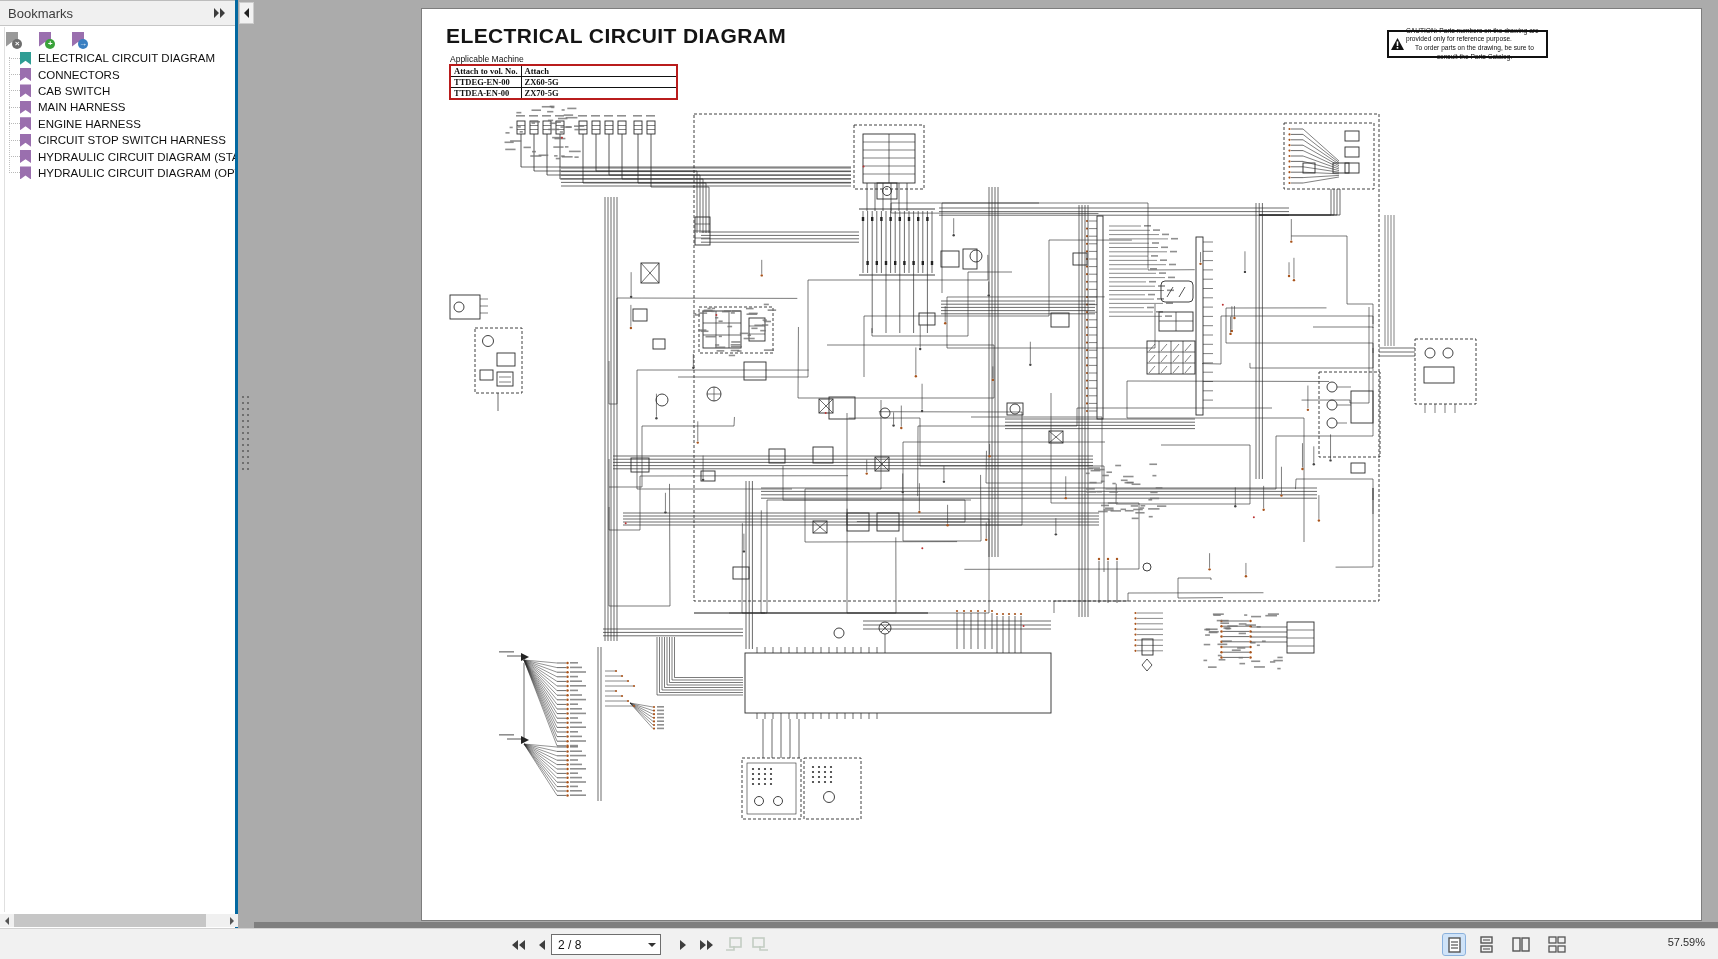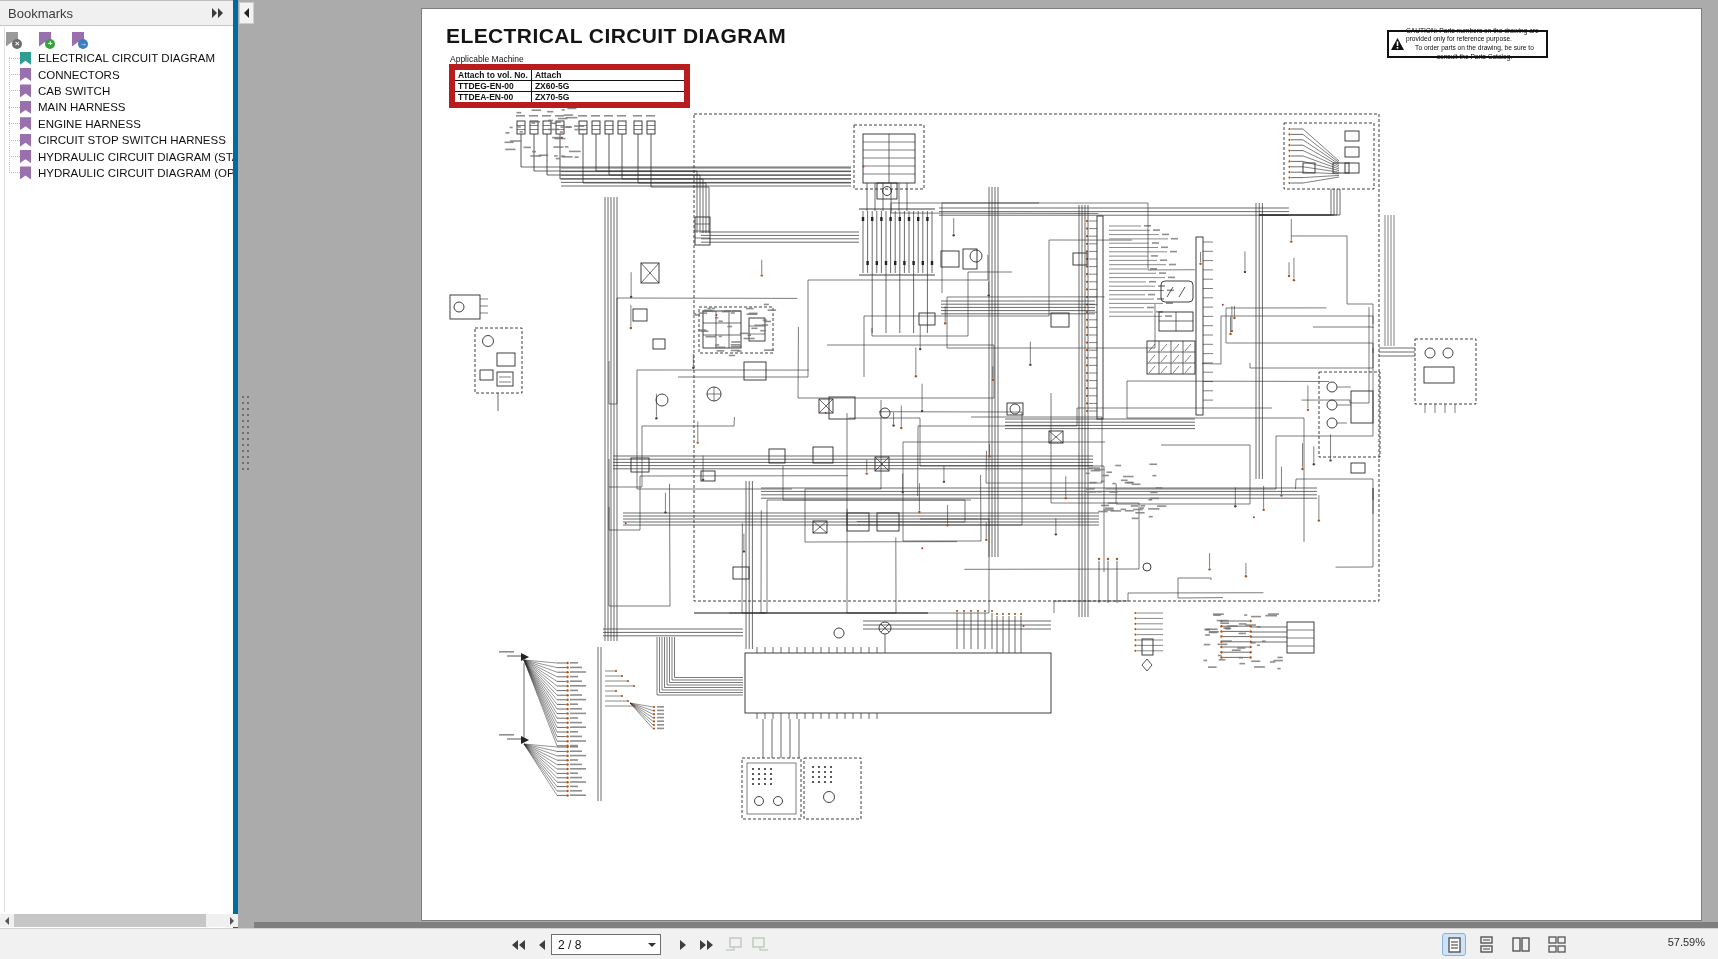--- a/index.html
+++ b/index.html
@@ -2,21 +2,21 @@
 <html><head>
 <meta charset="utf-8">
 <style>
   * { margin:0; padding:0; box-sizing:border-box; }
   html,body { width:1718px; height:959px; overflow:hidden;
     font-family:"Liberation Sans", sans-serif; background:#ababab; }
   #app { position:relative; width:1718px; height:959px; }
 
   
   #panel { position:absolute; left:0; top:0; width:238px; height:928px;
-    background:#fff; border-right:5px solid #0369a1; }
+    background:#fff; border-right:3px solid #0369a1; }
   #panel-header { position:absolute; left:0; top:0; width:100%; height:26px;
     background:#f0f0f0; border-top:1px solid #bdbdbd; border-bottom:1px solid #c6c6c6;
     display:flex; align-items:center; padding:0 8px; }
   #panel-title { font-size:13px; color:#3c3c3c; flex:1 1 auto; }
   .hdr-ic { width:16px; height:16px; display:flex; align-items:center; justify-content:center; }
   #panel-leftline { position:absolute; left:4px; top:27px; bottom:16px; width:0;
     border-left:1px solid #e0e0e0; }
   #bm-toolbar { position:absolute; left:6px; top:28px; height:22px; display:flex; gap:21px; align-items:center; }
   .flag { position:relative; width:12px; height:15px; display:inline-block; }
   .flag .ribbon { position:absolute; inset:0;
@@ -54,21 +54,21 @@
   
   #viewer { position:absolute; left:254px; top:0; right:0; height:922px; background:#ababab; }
   #pdf-page { position:absolute; left:167px; top:8px; width:1281px; height:913px;
     background:#ffffff; border:1px solid #7d7d7d; }
   #doc-title { position:absolute; left:24px; top:15px; font-size:21px; font-weight:bold;
     letter-spacing:.4px; color:#141414; }
   #appmach { position:absolute; left:28px; top:45px; font-size:8.5px; color:#111; }
   #mach-table { position:absolute; left:27px; top:55px; border-collapse:collapse; }
   #mach-table td { border:1px solid #111; font-size:8.5px; font-weight:bold; color:#111;
     height:11px; padding:0 3px; white-space:nowrap; }
-  #mach-table { border:6px solid #b91c1c; }
+  #mach-table { border:2px solid #b91c1c;font-family:Liberation Serif, serif; }
   #mach-table td.c1 { width:64px; }  #mach-table td.c2 { width:156px; }
   #caution { position:absolute; left:965px; top:21px; width:161px; height:28px;
     border:2px solid #111; display:flex; align-items:center; padding:1px 3px 1px 2px; background:#fff; }
   #caution-tri { flex:0 0 auto; width:13px; height:12px; position:relative; margin-right:2px; }
   #caution-tri svg { display:block; }
   .caution-text { font-size:6.6px; line-height:1.3; color:#111; }
   #schematic { position:absolute; left:0; top:0; width:1281px; height:913px; }
 
   
   #status-strip { position:absolute; left:254px; top:922px; right:0; height:6px; background:#7f7f7f; }

